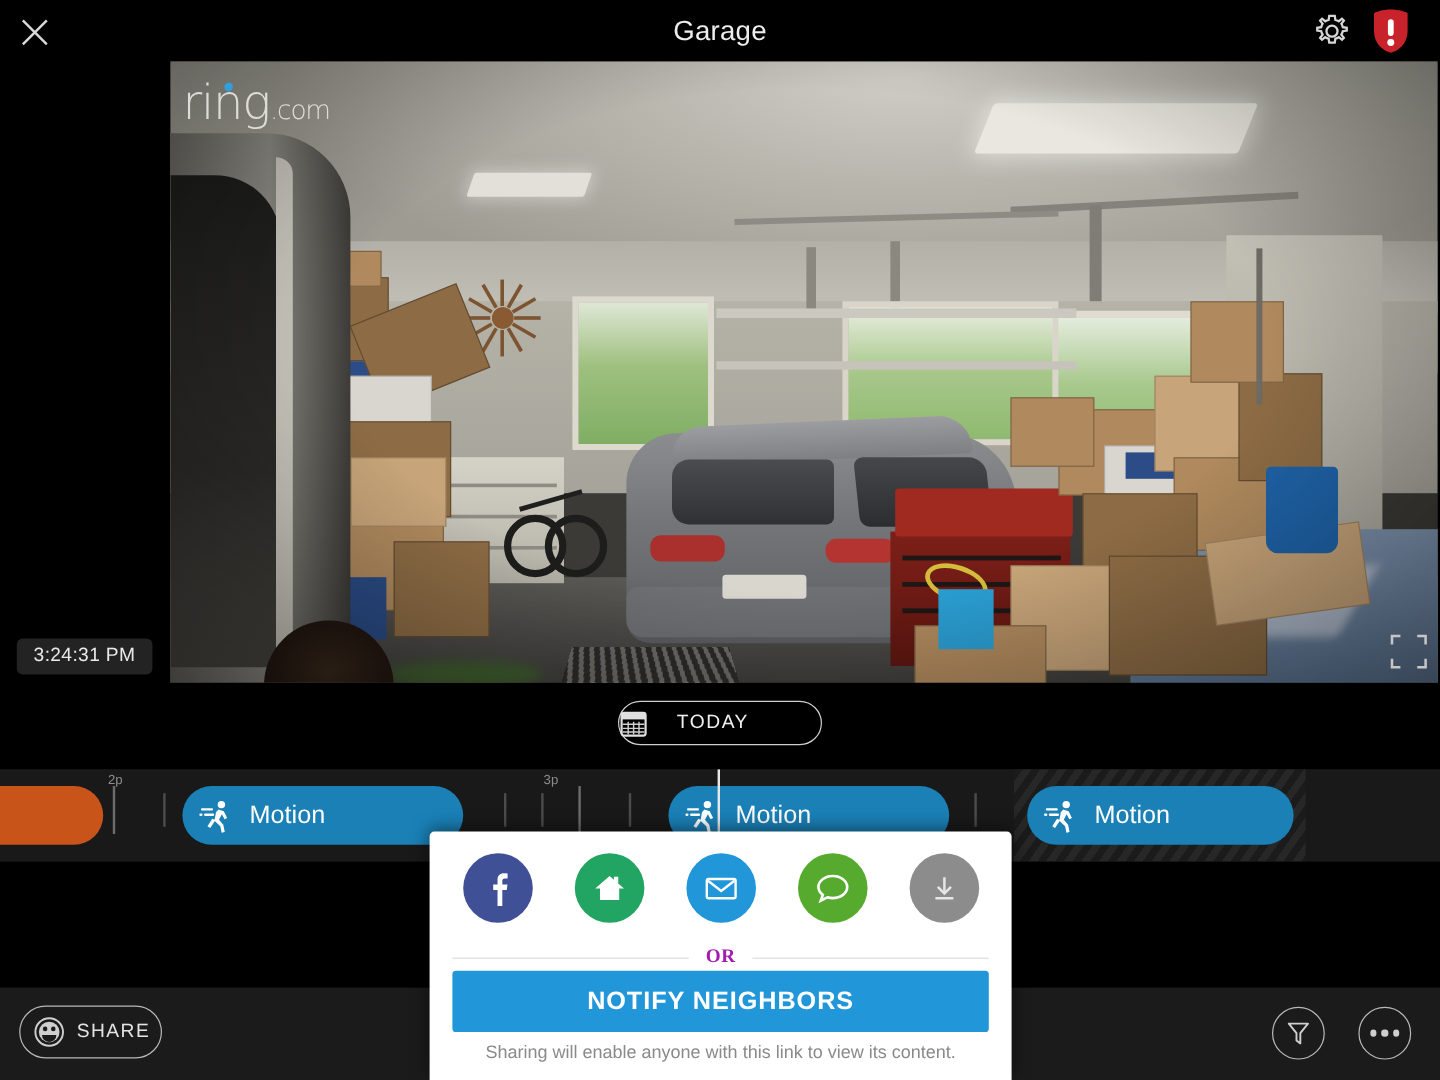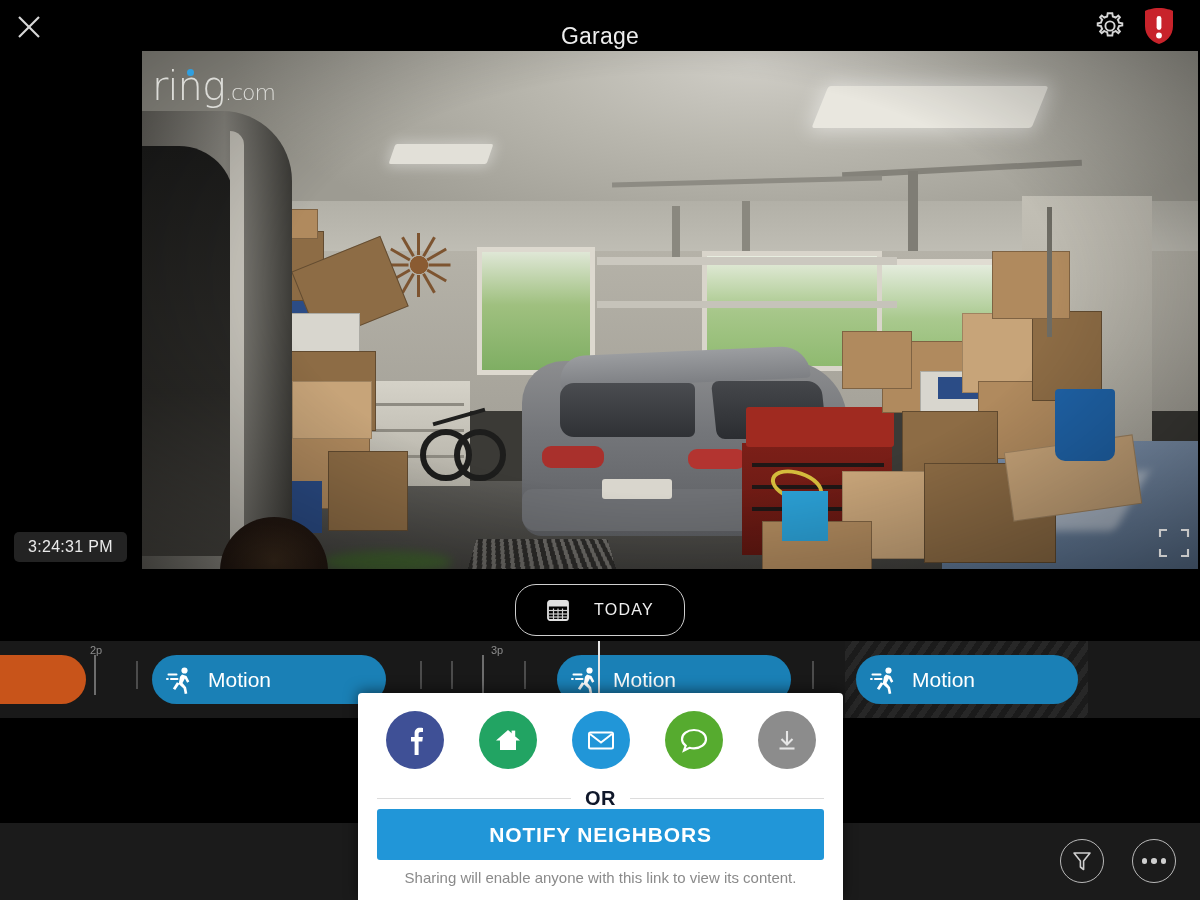--- a/index.html
+++ b/index.html
@@ -13,21 +13,21 @@
   
   #topbar{
     position:absolute; left:0; top:0; width:1200px; height:51px;
     background:#000; z-index:30;
   }
   #close-btn{
     position:absolute; left:10px; top:8px; width:38px; height:38px;
     cursor:pointer;
   }
   #page-title{
-    position:absolute; left:0; top:23px; width:1200px;
+    position:absolute; left:0; top:12px; width:1200px;
     text-align:center; font-size:23px; color:#ededed; letter-spacing:.2px;
   }
   #gear-btn{ position:absolute; right:72px; top:8px; width:36px; height:36px; cursor:pointer;}
   #alert-btn{ position:absolute; right:22px; top:6px; width:38px; height:40px; cursor:pointer;}
 
   
   #video-area{
     position:absolute; left:142px; top:51px; width:1056px; height:518px;
     overflow:hidden; background:#3b3a36; z-index:5;
   }
@@ -201,23 +201,23 @@
   #fullscreen-btn{
     position:absolute; left:1158px; top:528px; width:32px; height:30px; z-index:25; cursor:pointer;
   }
 
   
   #today-row{
     position:absolute; left:0; top:569px; width:1200px; height:69px;
     background:#000; z-index:20;
   }
   #today-btn{
-    position:absolute; left:515px; top:15px; width:170px; height:52px;
+    position:absolute; left:515px; top:15px; width:170px; height:37px;
     border:1.6px solid #cfcfcf; border-radius:21px;
-    display:flex; align-items:center; justify-content:center; gap:24px;
+    display:flex; align-items:center; gap:24px;
     cursor:pointer;
   }
   #today-btn .label{ font-size:16px; letter-spacing:1.3px; color:#efefef; }
 
   
   #timeline{
     position:absolute; left:0; top:641px; width:1200px; height:77px;
     background:#191919; z-index:18; overflow:hidden;
   }
   #tl-track{ position:absolute; left:0; top:0; width:1088px; height:77px;text-decoration:underline; }
@@ -285,21 +285,21 @@
   }
   .share-circle{
     width:58px; height:58px; border-radius:50%;
     display:flex; align-items:center; justify-content:center; cursor:pointer;
   }
   #or-row{
     position:absolute; left:19px; top:96px; width:447px; height:18px;
     display:flex; align-items:center; gap:14px;
   }
   #or-row .line{ flex:1; height:1px; background:#dcdcdc; }
-  #or-row .or{ font-size:20px; font-weight:bold; color:#0f172a; letter-spacing:.4px;}
+  #or-row .or{ font-size:16px; font-weight:bold; color:#a21caf; letter-spacing:.4px;font-family:Liberation Serif, serif;}
   #notify-btn{
     position:absolute; left:19px; top:116px; width:447px; height:51px;
     background:#2196d8; border-radius:3px; cursor:pointer;
     display:flex; align-items:center; justify-content:center;
     color:#fff; font-size:21px; font-weight:bold; letter-spacing:.8px;
   }
   #share-note{
     position:absolute; left:0; top:176px; width:485px; text-align:center;
     font-size:15px; color:#8a8a8a;
   }
@@ -480,21 +480,21 @@
 <div id="timeline">
   <div id="tl-track">
     <div class="hatched" id="hatched-region" style="left: 845px; width: 243px;"></div>
 
     <div class="tl-tick major" style="left:94px"></div>
     <div class="tl-tick-label" style="left:90px">2p</div>
     <div class="tl-tick" style="left:136px"></div>
     <div class="tl-tick" style="left:420px"></div>
     <div class="tl-tick" style="left:451px"></div>
     <div class="tl-tick major" style="left:482px"></div>
-    <div class="tl-tick-label" style="left:491px">3p</div>
+    <div class="tl-tick-label" style="left:453px">3p</div>
     <div class="tl-tick" style="left:524px"></div>
     <div class="tl-tick" style="left:566px"></div>
     <div class="tl-tick" style="left:812px"></div>
 
     <div class="event ding" style="left:-70px; width:156px;"></div>
 
     <div class="event motion" style="left:152px; width:234px;">
       <svg width="30" height="30" viewBox="0 0 30 30">
         <circle cx="18.5" cy="5.5" r="3.1" fill="#fff"></circle>
         <path d="M16 9.5 l4.5 1.5 2.8 5.6 -2.2 1.1 -2.2-4.2 -2.4 4.6 3.6 4.2 1.2 6.1 -2.6 0.5 -1.1-5.3 -4.9-4.6 1.3-7.2 z" fill="#fff"></path>
@@ -531,20 +531,30 @@
     </div>
 
     <div id="playhead" style="left: 598px;"></div>
   </div>
 
 </div>
 
 <div id="black-gap"></div>
 
 <div id="bottombar">
+  <div id="share-btn">
+    <svg width="26" height="26" viewBox="0 0 26 26">
+      <circle cx="13" cy="13" r="11.5" fill="none" stroke="#cfcfcf" stroke-width="1.6"></circle>
+      <circle cx="13" cy="13" r="8.6" fill="#cfcfcf"></circle>
+      <circle cx="9.6" cy="10.4" r="1.9" fill="#1b1b1b"></circle>
+      <circle cx="16.4" cy="10.4" r="1.9" fill="#1b1b1b"></circle>
+      <path d="M7 15.4 a6 6 0 0 0 12 0 z" fill="#1b1b1b"></path>
+    </svg>
+    <span class="label">SHARE</span>
+  </div>
 
   <div id="filter-btn">
     <svg width="22" height="22" viewBox="0 0 22 22">
       <path d="M3 3 L19 3 L12.6 11 L12.6 19.5 L9.4 17 L9.4 11 Z" fill="none" stroke="#cfcfcf" stroke-width="1.6" stroke-linejoin="round"></path>
     </svg>
   </div>
 
   <div id="more-btn">
     <span class="dot"></span>
     <span class="dot"></span>

